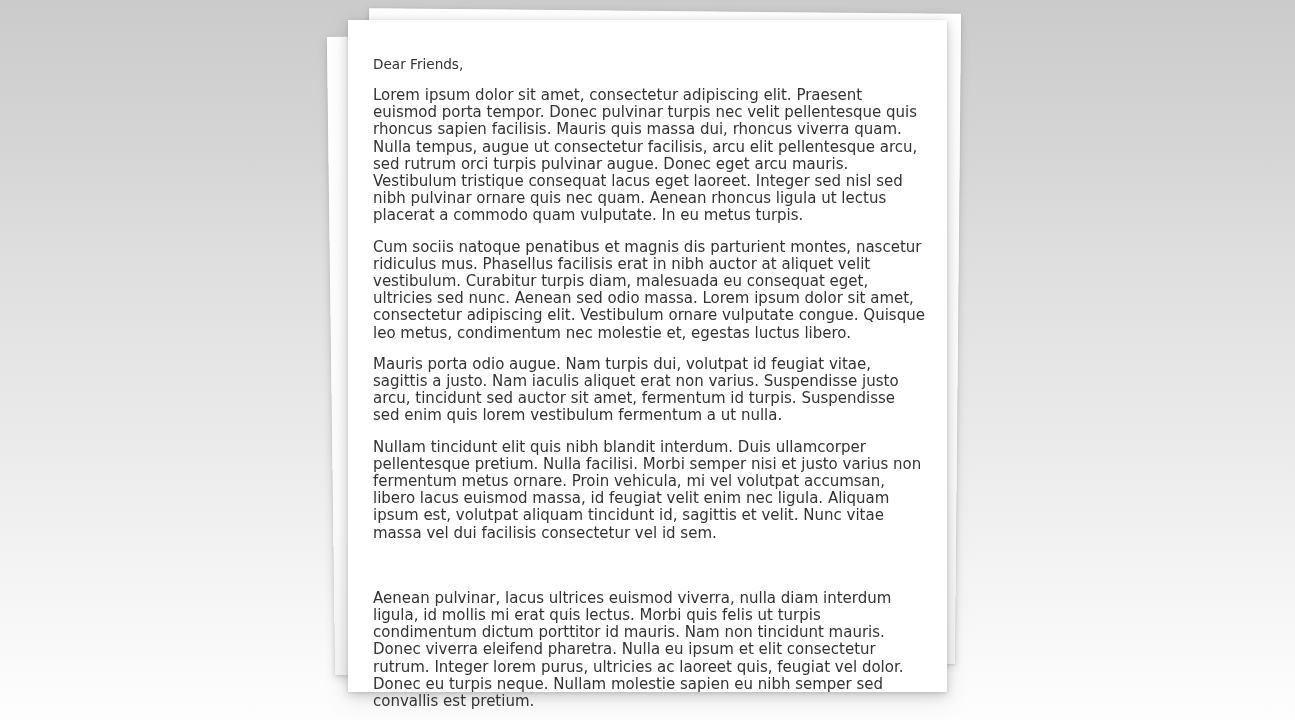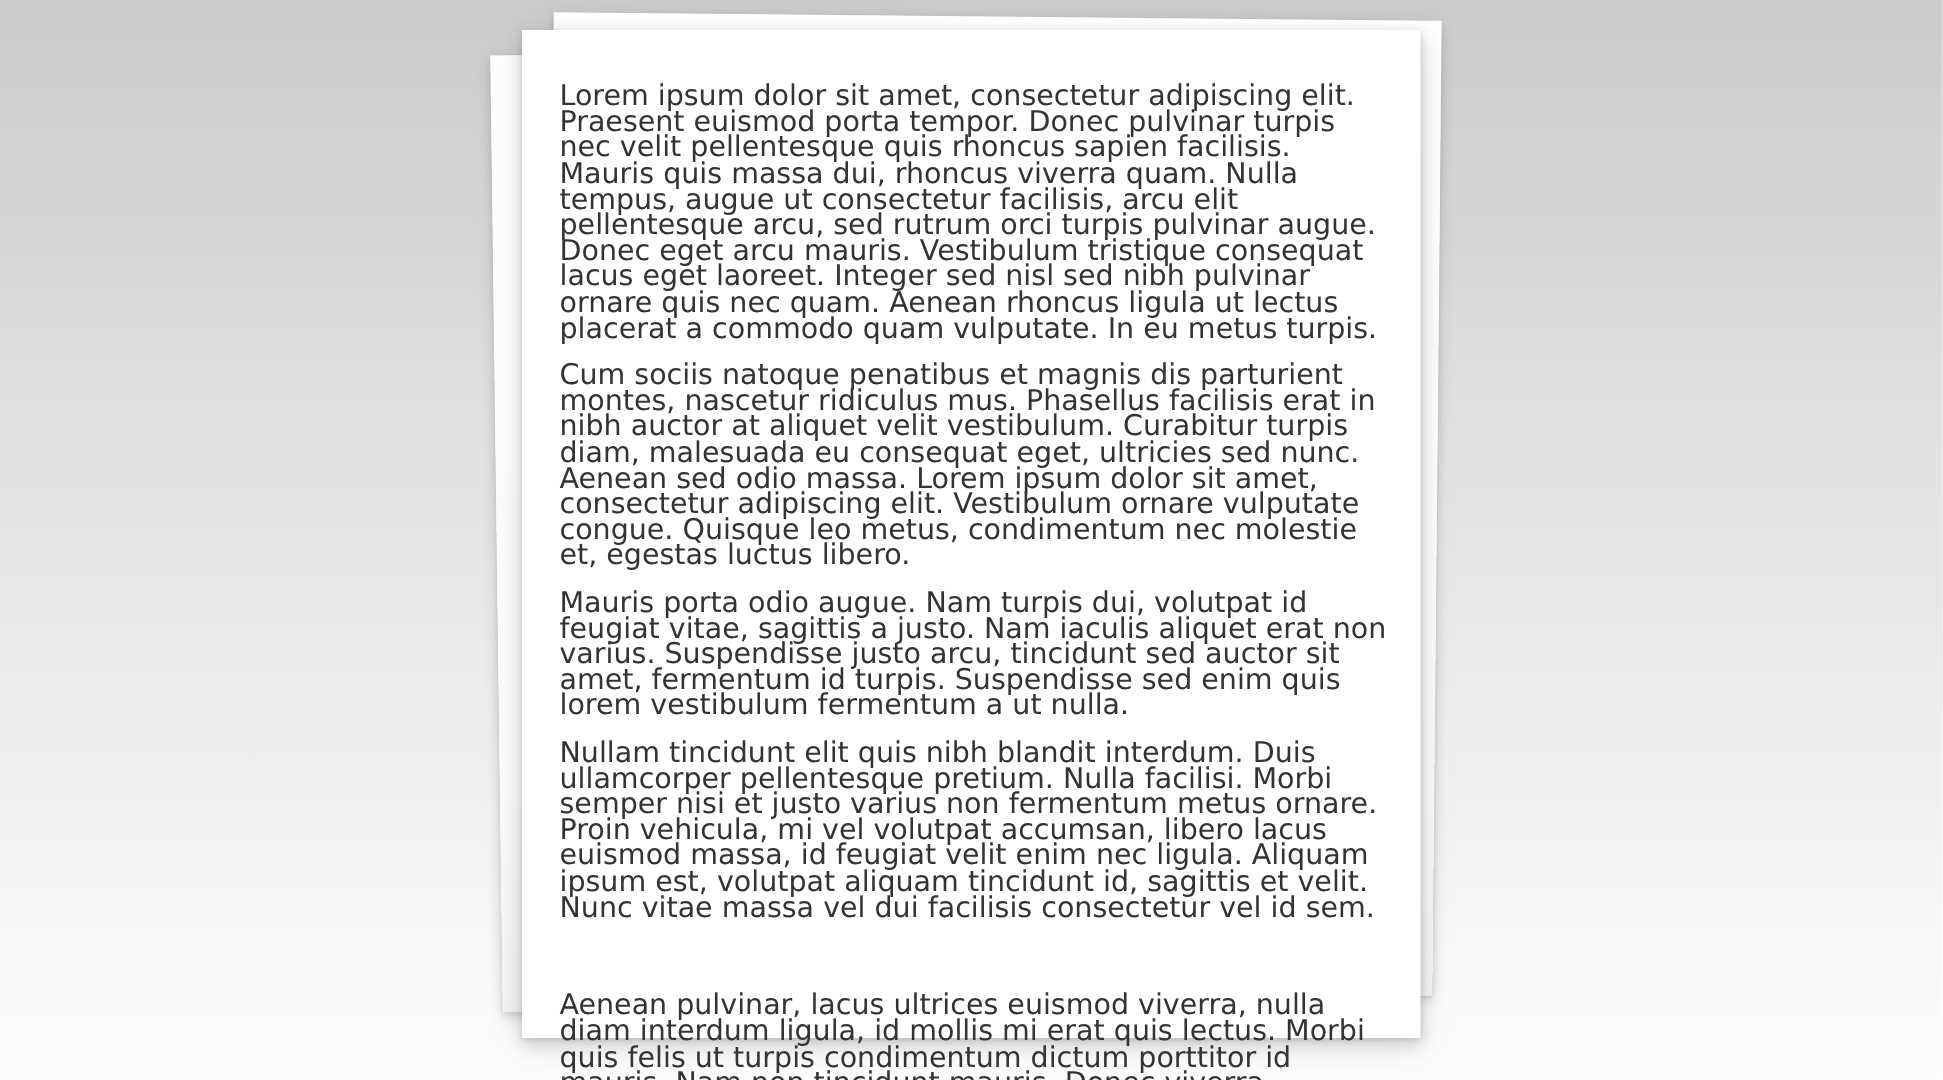--- a/index.html
+++ b/index.html
@@ -89,21 +89,21 @@
 
   .greeting {
     font-size: 13.6px;
     line-height: 17px;
     color: #333333;
     margin-bottom: 14px;
     white-space: nowrap;
   }
 
   .paragraph {
-    font-size: 19px;
+    font-size: 15px;
     line-height: 17.2px;
     color: #333333;
     margin-bottom: 14px;
     text-align: left;
   }
 
   .paragraph:last-child { margin-bottom: 0; margin-top: 48px; }
 </style>
 </head>
 <body>
@@ -111,20 +111,21 @@
 <div class="paper-stack">
 
   <div class="sheet sheet-back-2"></div>
 
   <div class="sheet sheet-back-1"></div>
 
   <div class="sheet sheet-front">
 
     <div class="letter-body">
 
+      <div class="greeting">Dear Friends,</div>
 
       <p class="paragraph">Lorem ipsum dolor sit amet, consectetur adipiscing elit. Praesent euismod porta tempor. Donec pulvinar turpis nec velit pellentesque quis rhoncus sapien facilisis. Mauris quis massa dui, rhoncus viverra quam. Nulla tempus, augue ut consectetur facilisis, arcu elit pellentesque arcu, sed rutrum orci turpis pulvinar augue. Donec eget arcu mauris. Vestibulum tristique consequat lacus eget laoreet. Integer sed nisl sed nibh pulvinar ornare quis nec quam. Aenean rhoncus ligula ut lectus placerat a commodo quam vulputate. In eu metus turpis.</p>
 
       <p class="paragraph">Cum sociis natoque penatibus et magnis dis parturient montes, nascetur ridiculus mus. Phasellus facilisis erat in nibh auctor at aliquet velit vestibulum. Curabitur turpis diam, malesuada eu consequat eget, ultricies sed nunc. Aenean sed odio massa. Lorem ipsum dolor sit amet, consectetur adipiscing elit. Vestibulum ornare vulputate congue. Quisque leo metus, condimentum nec molestie et, egestas luctus libero.</p>
 
       <p class="paragraph">Mauris porta odio augue. Nam turpis dui, volutpat id feugiat vitae, sagittis a justo. Nam iaculis aliquet erat non varius. Suspendisse justo arcu, tincidunt sed auctor sit amet, fermentum id turpis. Suspendisse sed enim quis lorem vestibulum fermentum a ut nulla.</p>
 
       <p class="paragraph">Nullam tincidunt elit quis nibh blandit interdum. Duis ullamcorper pellentesque pretium. Nulla facilisi. Morbi semper nisi et justo varius non fermentum metus ornare. Proin vehicula, mi vel volutpat accumsan, libero lacus euismod massa, id feugiat velit enim nec ligula. Aliquam ipsum est, volutpat aliquam tincidunt id, sagittis et velit. Nunc vitae massa vel dui facilisis consectetur vel id sem.</p>
 
       <p class="paragraph">Aenean pulvinar, lacus ultrices euismod viverra, nulla diam interdum ligula, id mollis mi erat quis lectus. Morbi quis felis ut turpis condimentum dictum porttitor id mauris. Nam non tincidunt mauris. Donec viverra eleifend pharetra. Nulla eu ipsum et elit consectetur rutrum. Integer lorem purus, ultricies ac laoreet quis, feugiat vel dolor. Donec eu turpis neque. Nullam molestie sapien eu nibh semper sed convallis est pretium.</p>

